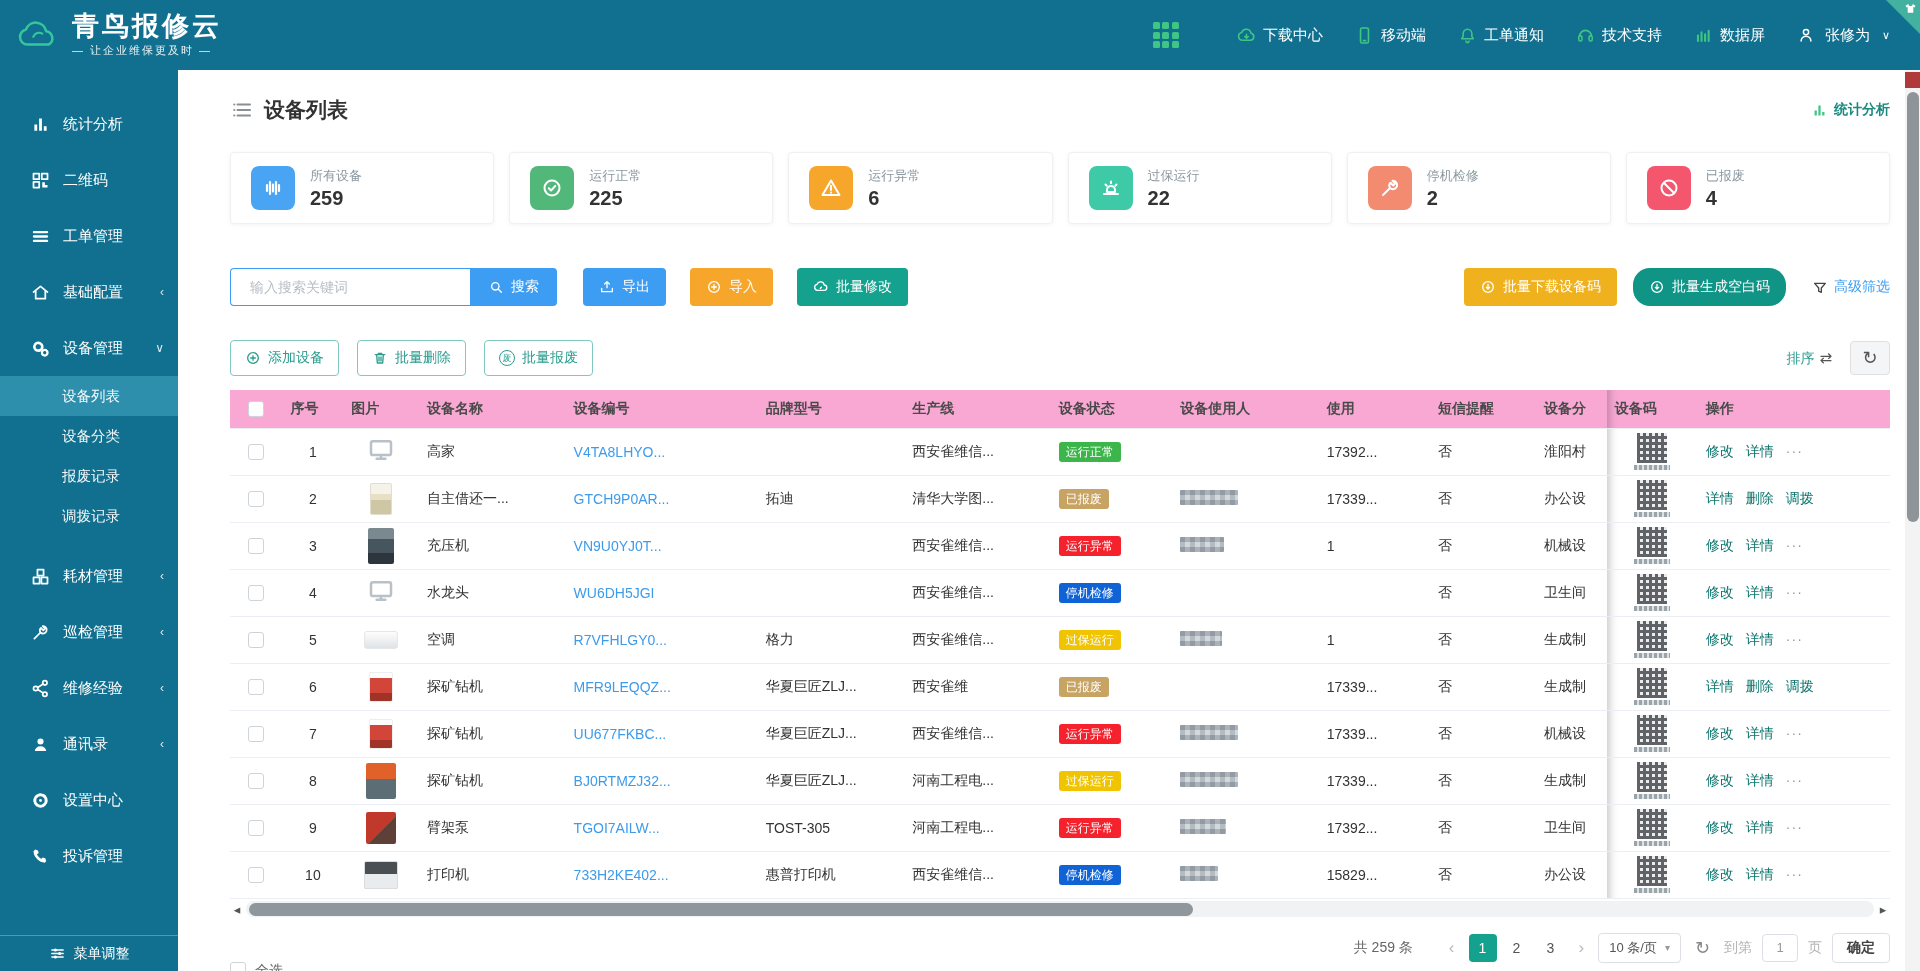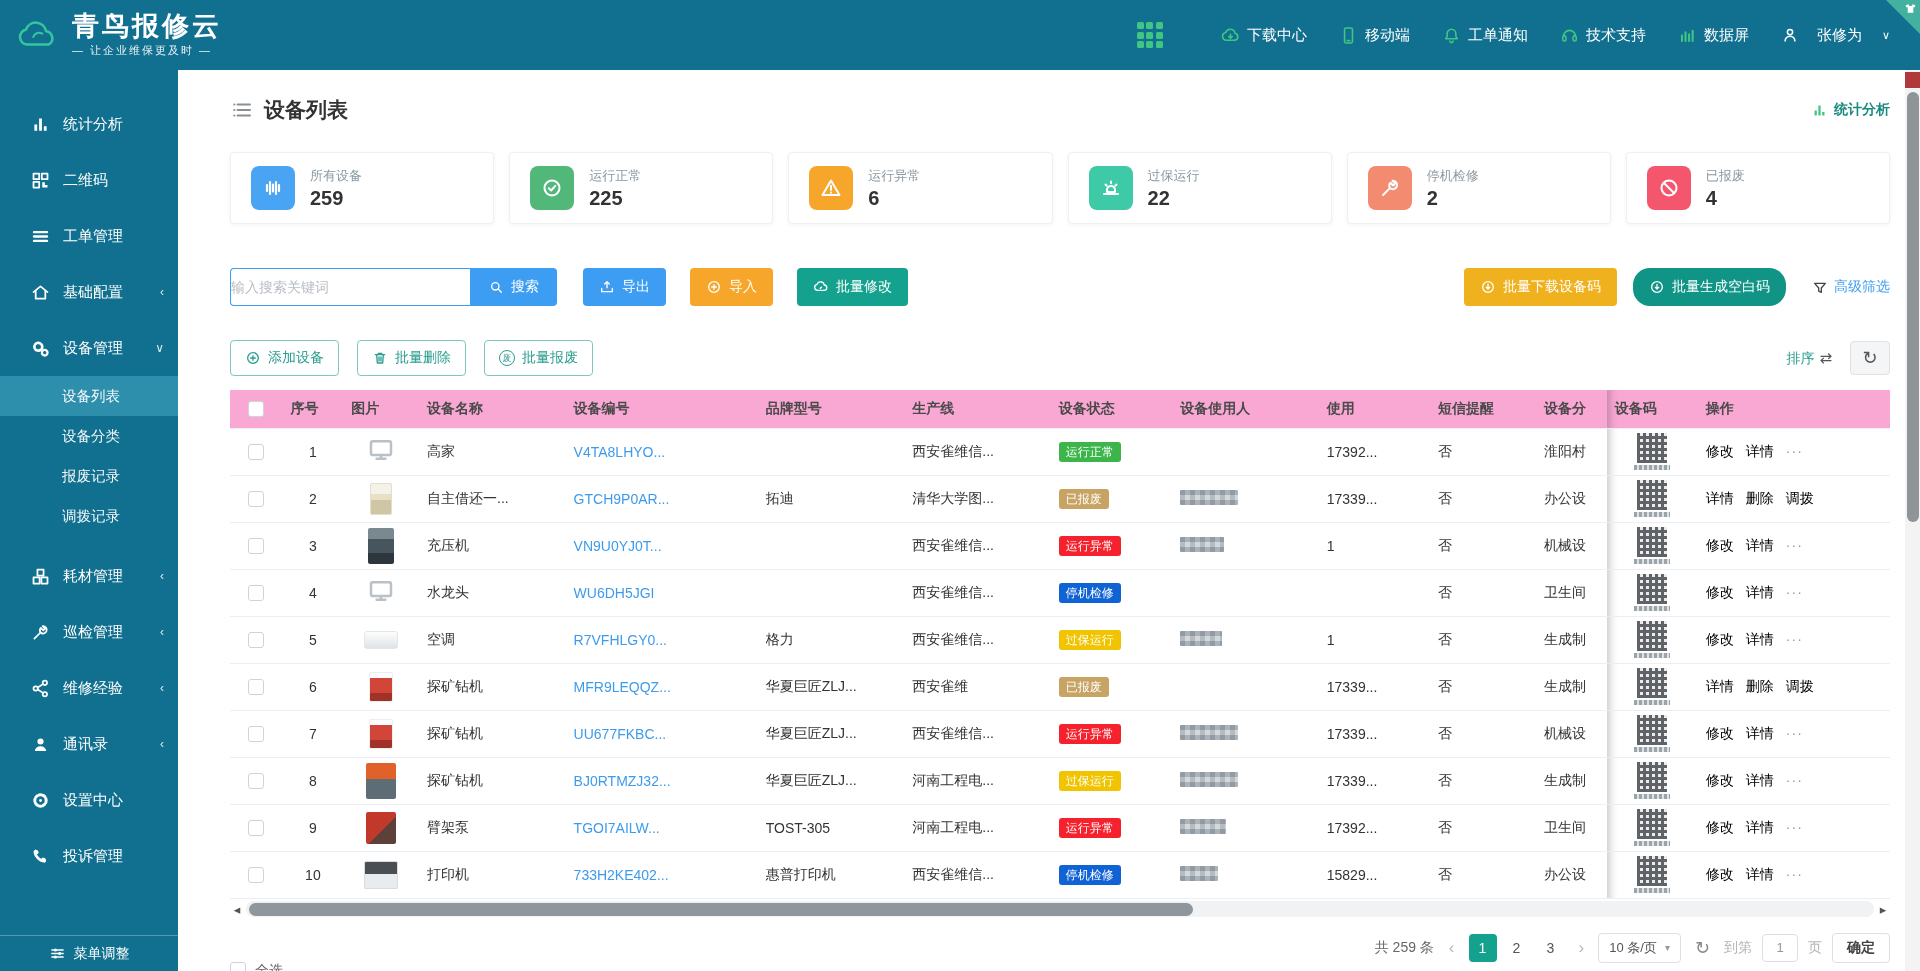--- a/index.html
+++ b/index.html
@@ -12,21 +12,21 @@
   .topbar { height:70px; background:#11708f; display:flex; align-items:center; color:#fff; position:relative; z-index:5; }
   .brand { display:flex; align-items:center; gap:10px; padding-left:16px; }
   .brand .cloud { width:46px; height:40px; }
   .brand-name { font-size:27px; font-weight:bold; letter-spacing:3px; line-height:1.05; }
   .brand-tagline { font-size:11px; letter-spacing:2px; color:rgba(255,255,255,.92); margin-top:2px; }
   .topbar-right { margin-left:auto; display:flex; align-items:center; gap:32px; padding-right:30px; font-size:15px; }
   .grid-icon { display:grid; grid-template-columns:repeat(3,7px); grid-template-rows:repeat(3,7px); gap:2.5px; margin-right:26px; cursor:pointer; }
   .grid-icon span { background:#3fc584; border-radius:1.5px; }
   .nav-item { display:flex; align-items:center; gap:7px; cursor:pointer; white-space:nowrap; }
   .nav-item .icon { color:#3fc584; width:19px; height:19px; }
-  .user-menu { display:flex; align-items:center; gap:18px; cursor:pointer; }
+  .user-menu { display:flex; align-items:center; gap:10px; cursor:pointer; }
   .user-menu .icon { color:#fff; }
   .user-caret { font-size:11px; margin-left:2px; }
   .corner-ribbon { position:absolute; top:0; right:0; width:0; height:0; border-left:34px solid transparent; border-top:34px solid #43b1a0; }
   .corner-shirt { position:absolute; top:2px; right:2px; width:15px; height:15px; }
 
   
   .layout { display:flex; height:901px; }
   .sidebar { width:178px; background:#11708f; color:#fff; display:flex; flex-direction:column; flex:none; }
   .menu { padding-top:26px; flex:1; }
   .side-item { height:56px; display:flex; align-items:center; padding:0 14px 0 30px; font-size:15px; cursor:pointer; }
@@ -47,21 +47,21 @@
   .stats-link .icon { color:#3fc584; width:17px; height:17px; }
 
   .stats-row { display:flex; gap:15px; margin-top:27px; }
   .stat-card { flex:1; height:72px; background:#fff; border:1px solid #f0f0f0; border-radius:4px; box-shadow:0 1px 4px rgba(0,0,0,.05); display:flex; align-items:center; gap:15px; padding-left:20px; cursor:pointer; }
   .stat-icon { width:44px; height:44px; border-radius:8px; display:flex; align-items:center; justify-content:center; color:#fff; }
   .stat-icon .icon { width:24px; height:24px; }
   .stat-label { font-size:13px; color:#8a97a0; }
   .stat-value { font-size:20px; font-weight:bold; color:#333; margin-top:2px; }
 
   .toolbar-row { margin-top:44px; display:flex; align-items:center; height:38px; }
-  .search-input { width:240px; height:38px; border:1px solid #3d9df3; border-right:none; border-radius:4px 0 0 4px; padding:0 0; font-size:14px; color:#666; outline:none; }
+  .search-input { width:240px; height:38px; border:1px solid #3d9df3; border-right:none; border-radius:4px 0 0 4px; padding:0 19px; font-size:14px; color:#666; outline:none; }
   .search-input::placeholder { color:#b8bec6; }
   .btn { height:38px; border:none; border-radius:4px; color:#fff; font-size:14px; display:inline-flex; align-items:center; gap:7px; padding:0 16px; cursor:pointer; white-space:nowrap; }
   .btn .icon { width:16px; height:16px; }
   .btn-search { border-radius:0 4px 4px 0; background:#3d9df3; padding:0 18px; }
   .btn-export { background:#3d9df3; margin-left:26px; }
   .btn-import { background:#f5a62b; margin-left:24px;justify-content:center; }
   .btn-batch-edit { background:#14a28e; margin-left:24px; }
   .toolbar-spacer { flex:1; }
   .btn-batch-download { background:#f0b11e; }
   .btn-batch-generate { background:#0f9486; margin-left:16px;border-radius:17px; }
@@ -78,21 +78,21 @@
 
   
   .table-wrap { margin-top:14px; }
   table { width:100%; border-collapse:collapse; table-layout:fixed; font-size:14px; }
   thead th { background:#f9a8d4; height:38px; text-align:left; font-weight:bold; color:#4a4a4a; padding:0 8px; white-space:nowrap; overflow:hidden; border-bottom:1px solid #ebeef5; }
   tbody td { height:47px; border-bottom:1px solid #ebeef5; padding:0 8px; white-space:nowrap; overflow:hidden; color:#333; }
   .cell-center { text-align:center; }
   .cb { display:inline-block; width:16px; height:16px; border:1px solid #cfd4da; border-radius:3px; background:#fff; vertical-align:middle; cursor:pointer; }
   .badge { color:#fff; font-size:12px; padding:3px 7px; border-radius:3px; }
   .link-code { color:#3d9beb; cursor:pointer; }
-  .op-link { color:#000000; margin-right:12px; cursor:pointer; }
+  .op-link { color:#0f766e; margin-right:12px; cursor:pointer; }
   .op-more { color:#999; letter-spacing:1px; cursor:pointer; }
   .col-shadow { box-shadow:inset 12px 0 10px -10px rgba(0,0,0,.25); }
   .masked { display:inline-block; width:58px; height:15px; border-radius:1px;
     background:repeating-linear-gradient(90deg,#c3c9ce 0 5px,#e4e8ea 5px 10px),repeating-linear-gradient(0deg,#bfc5ca 0 5px,#eceeef 5px 10px);
     background-blend-mode:multiply; }
   tr:nth-child(3) .masked { width:44px; } tr:nth-child(5) .masked { width:42px; }
   tr:nth-child(9) .masked { width:46px; } tr:nth-child(10) .masked { width:38px; }
   .thumb { display:inline-block; border-radius:2px; vertical-align:middle; }
   .t-photo-light { width:22px; height:32px; background:linear-gradient(180deg,#f5f2ea 0 35%,#e8e0c4 35% 55%,#cfc6a6 55% 100%); border:1px solid #e2ddcc; }
   .t-photo-dark { width:26px; height:36px; background:linear-gradient(180deg,#7a8890 0 30%,#46555e 30% 70%,#2c363c 70% 100%); }
@@ -108,21 +108,21 @@
 
   
   .hscroll { margin-top:2px; height:17px; display:flex; align-items:center; gap:2px; }
   .hscroll .arrow { color:#555; font-size:13px; width:14px; text-align:center; cursor:pointer; }
   .hscroll .track { flex:1; height:16px; background:#f0f2f3; border-radius:8px; position:relative; }
   .hscroll .thumb { position:absolute; left:3px; top:1.5px; height:13px; width:58%; background:#8f969c; border-radius:7px; cursor:grab; }
 
   .list-footer { margin-top:8px; height:44px; display:flex; align-items:center; font-size:14px; color:#666; }
   .select-all { display:flex; gap:9px;margin-top:47px; }
   .pager-zone { margin-left:auto; display:flex; align-items:center; gap:10px; }
-  .total-text { color:#666; margin-right:1px; }
+  .total-text { color:#666; margin-right:22px; }
   .pg-arrow { color:#b8b8b8; font-size:17px; padding:0 4px; cursor:pointer; }
   .pg-num { min-width:28px; height:28px; border-radius:4px; display:inline-flex; align-items:center; justify-content:center; color:#555; cursor:pointer; }
   .pg-num.active { background:#14a28e; color:#fff; }
   .size-select { height:30px; border:1px solid #dcdfe6; border-radius:4px; display:flex; align-items:center; gap:8px; padding:0 10px; color:#555; font-size:13px; cursor:pointer; }
   .size-caret { font-size:10px; color:#999; }
   .foot-refresh { color:#888; font-size:18px; margin:0 4px; cursor:pointer; }
   .goto-label { color:#b5b5b5; }
   .goto-input { width:36px; height:28px; border:1px solid #dcdfe6; border-radius:4px; text-align:center; color:#999; font-size:13px; outline:none; }
   .confirm-btn { height:30px; padding:0 14px; border:1px solid #dcdfe6; border-radius:4px; background:#fff; color:#444; font-size:14px; font-weight:bold; cursor:pointer; }
 

